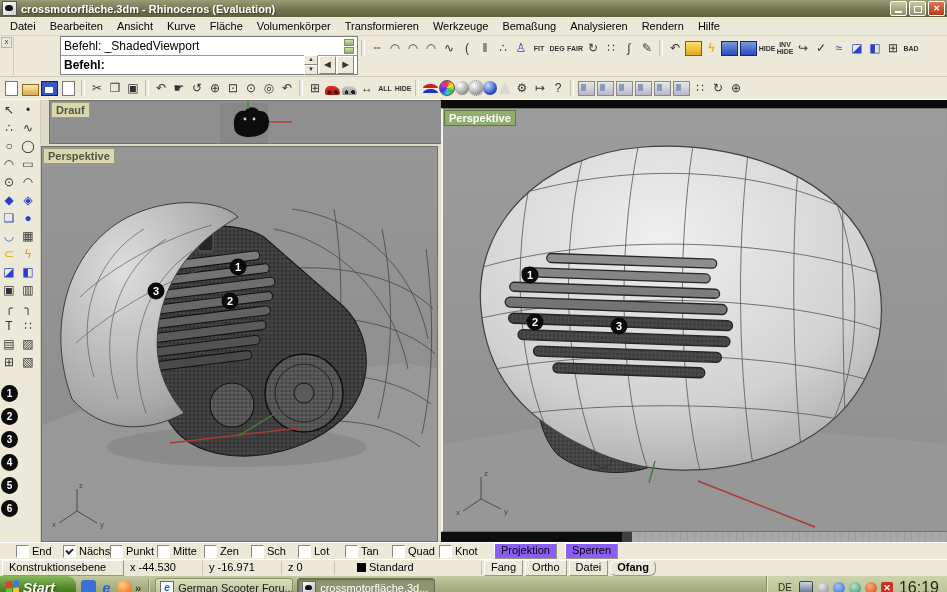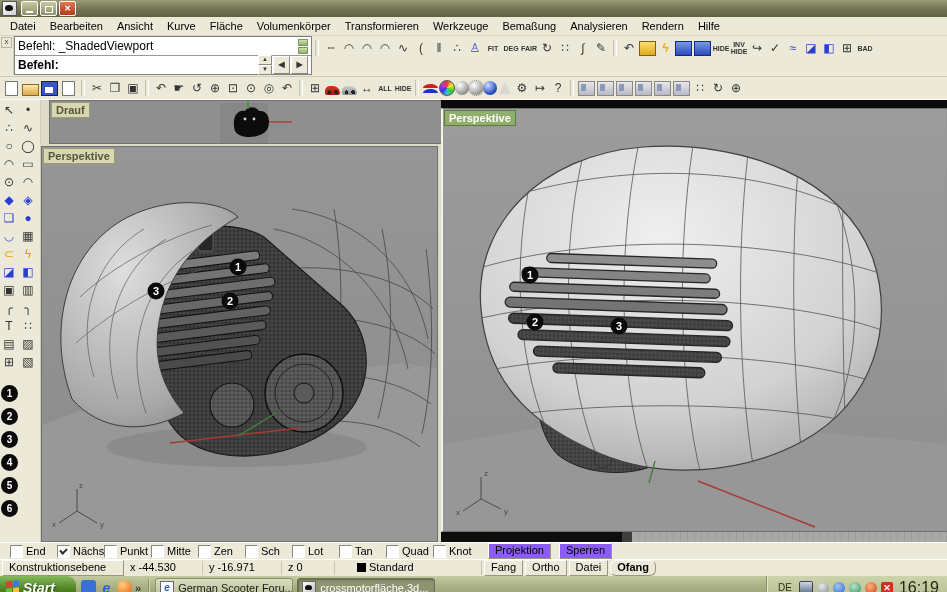--- a/index.html
+++ b/index.html
@@ -18,21 +18,21 @@
   .wbtn .rst{width:6px;height:5px;border:1px solid #fff;margin-top:1px;}
 
   
   .menubar{height:18px;background:#ece9d8;border-bottom:1px solid #d8d4c0;display:flex;align-items:center;gap:0;font-size:11px;color:#000;padding-left:3px;}
   .menuitem{padding:2px 7px;}
 
   
   .cmdarea{height:40px;display:flex;align-items:flex-start;background:#ece9d8;border-bottom:1px solid #cfccb8;}
   .grip{width:13px;height:38px;border-right:1px solid #cfccb8;display:flex;flex-direction:column;align-items:center;padding-top:1px;}
   .grip .x{font-size:8px;color:#444;border:1px solid #b8b49e;width:9px;height:9px;line-height:8px;text-align:center;background:#ece9d8;}
-  .cmdbox{width:296px;border:1px solid #808080;background:#fff;font-size:12px;}
+  .cmdbox{width:296px;border:1px solid #808080;background:#fff;font-size:12px;margin-left:46px;}
   .cmdrow{height:18px;display:flex;align-items:center;padding:0 3px;color:#000;white-space:nowrap;}
   .cmdrow.hist{border-bottom:1px solid #9a9a9a;}
   .cmdrow.prompt{font-weight:bold;}
   .gdots{margin-left:auto;display:flex;flex-direction:column;gap:1px;}
   .gdots i{width:8px;height:5px;background:linear-gradient(#cfe3b0,#8fae6b);border:1px solid #7a9a54;}
   .cmdctl{margin-left:auto;display:flex;align-items:center;gap:1px;}
   .spin{display:flex;flex-direction:column;}
   .spin b{width:12px;height:8px;font-size:6px;line-height:7px;text-align:center;background:#ece9d8;border:1px solid;border-color:#fff #888 #888 #fff;color:#333;}
   .abtn{width:15px;height:16px;background:#ece9d8;border:1px solid;border-color:#fff #888 #888 #fff;font-size:8px;text-align:center;line-height:15px;color:#333;}
 
@@ -84,21 +84,21 @@
   .vp-right-bottom{height:10px;display:flex;}
   .vp-right-bottom .b1{width:181px;background:#0d0d0d;}
   .vp-right-bottom .b2{width:10px;background:#3f3f3f;}
   .vp-right-bottom .b3{flex:1;background:repeating-linear-gradient(90deg,#a8a8a8 0 6px,#9d9d9d 6px 7px);}
   .vplabel{position:absolute;top:1px;left:1px;z-index:5;font-size:11px;font-weight:bold;padding:0 4px;line-height:14px;}
   .vplabel.inactive{background:#d9d7b0;color:#53553d;border:1px solid #9a9c78;}
   .vplabel.active{background:#90af6d;color:#fff;border:1px solid #5d7a3f;}
   svg{display:block;}
 
   
-  .osnap{height:16px;background:#ece9d8;border-top:1px solid #fff;display:flex;align-items:center;font-size:11px;color:#000;padding-left:10px;}
+  .osnap{height:16px;background:#ece9d8;border-top:1px solid #fff;display:flex;align-items:center;font-size:11px;color:#000;padding-left:16px;}
   .oscell{display:flex;align-items:center;gap:3px;width:47px;flex:0 0 auto;}
   .cb{width:11px;height:11px;background:#fff;border:1px solid;border-color:#888 #fff #fff #888;position:relative;flex:0 0 auto;}
   .cb.on::after{content:"";position:absolute;left:2px;top:2px;width:5px;height:3px;border-left:2px solid #2a2a2a;border-bottom:2px solid #2a2a2a;transform:rotate(-45deg);}
   .osbtn{padding:0 6px;height:14px;line-height:13px;background:#8b5cf6;border:1px solid;border-color:#fff #9a9684 #9a9684 #fff;margin-left:8px;flex:0 0 auto;}
   .statusbar{height:16px;background:#ece9d8;border-top:1px solid #fff;display:flex;align-items:center;font-size:11px;color:#000;}
   .spane{height:14px;line-height:13px;padding:0 6px;border-right:1px solid #c8c5b2;flex:0 0 auto;white-space:nowrap;}
   .spane.btnlike{border:1px solid;border-color:#fff #9a9684 #9a9684 #fff;margin-left:2px;}
   .layersw{display:inline-block;width:9px;height:9px;background:#000;margin-right:3px;vertical-align:-1px;}
   .spane.bold{font-weight:bold;border-radius:6px;}
 
@@ -131,20 +131,21 @@
   .t6{background:#d03020;color:#fff;font-size:9px;font-weight:bold;text-align:center;line-height:12px;}
   .clock{font-size:16px;color:#1f2414;margin-left:2px;}
 </style>
 </head>
 <body>
 
 <div class="win">
 
   <div class="titlebar">
     <span class="appicon"></span>
+    <span class="titletext">crossmotorfläche.3dm - Rhinoceros (Evaluation)</span>
     <span class="winbtns">
       <span class="wbtn">
           <span class="bar"></span>
         </span>
       <span class="wbtn">
           <span class="rst"></span>
         </span>
       <span class="wbtn close">✕</span>
     </span>
   </div>

